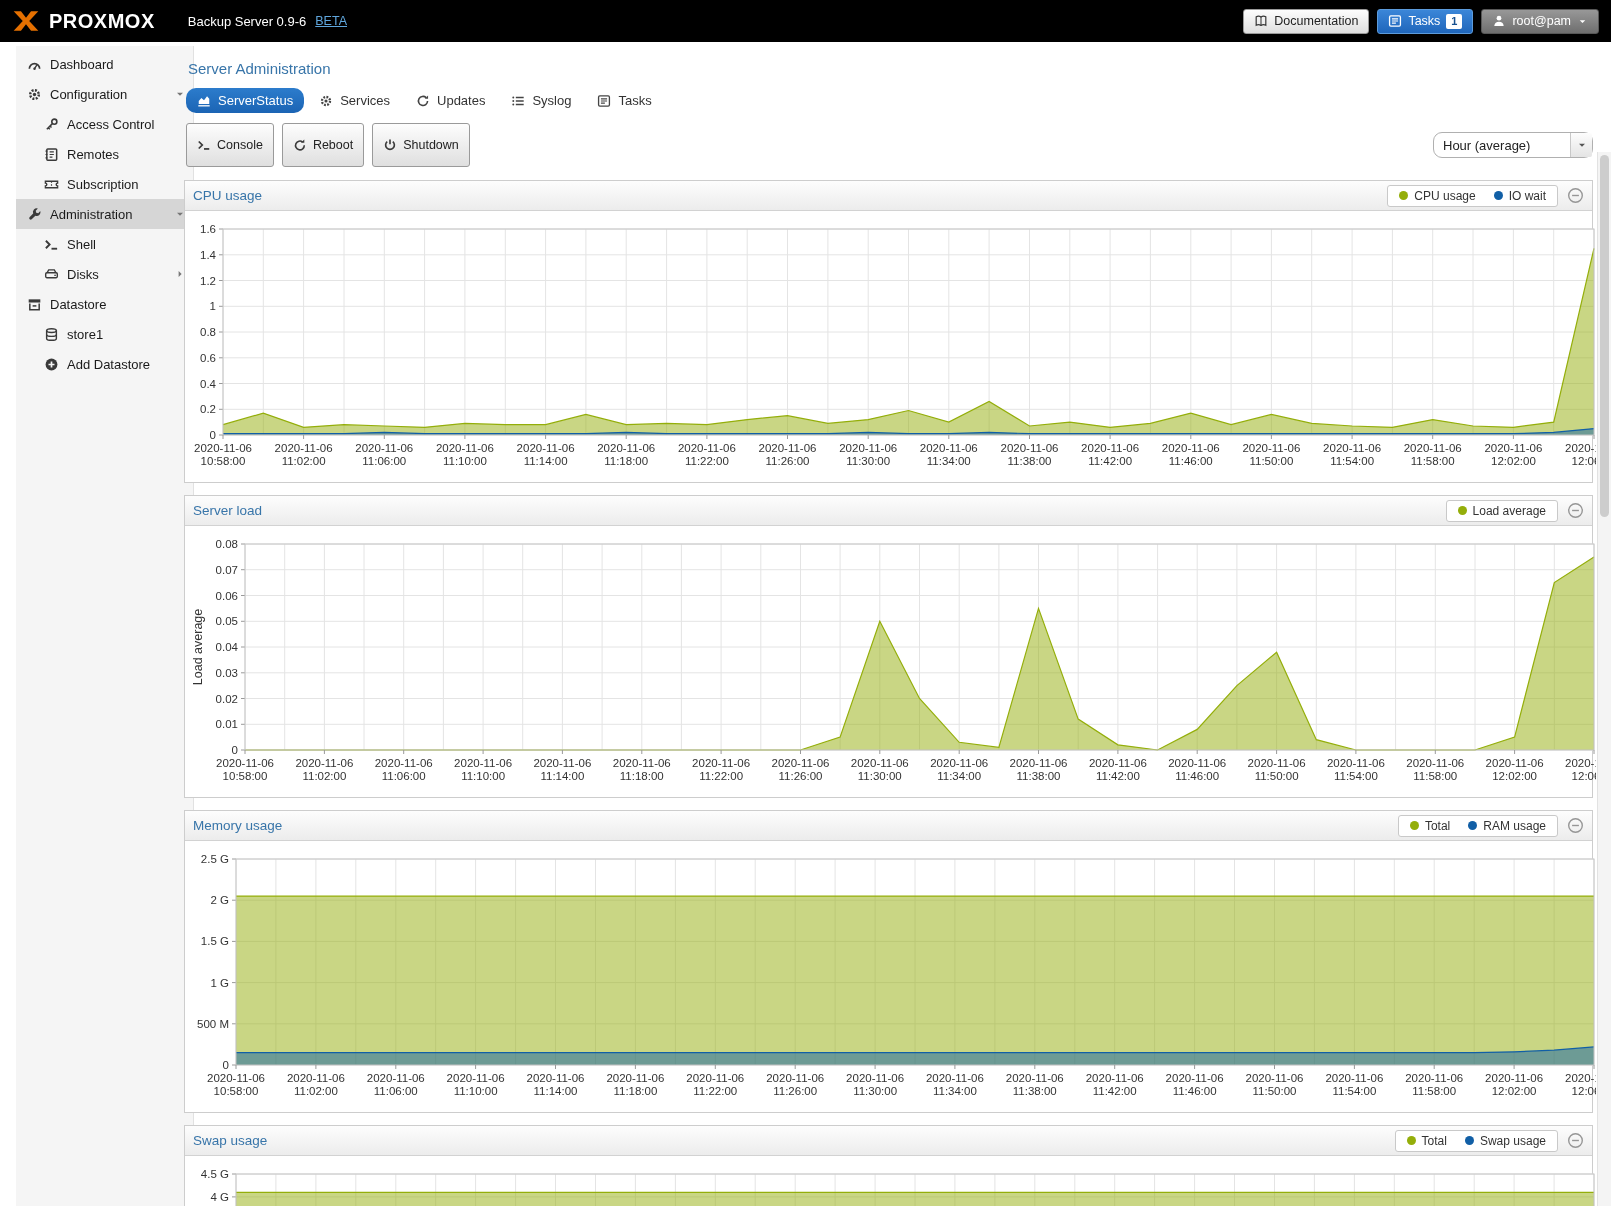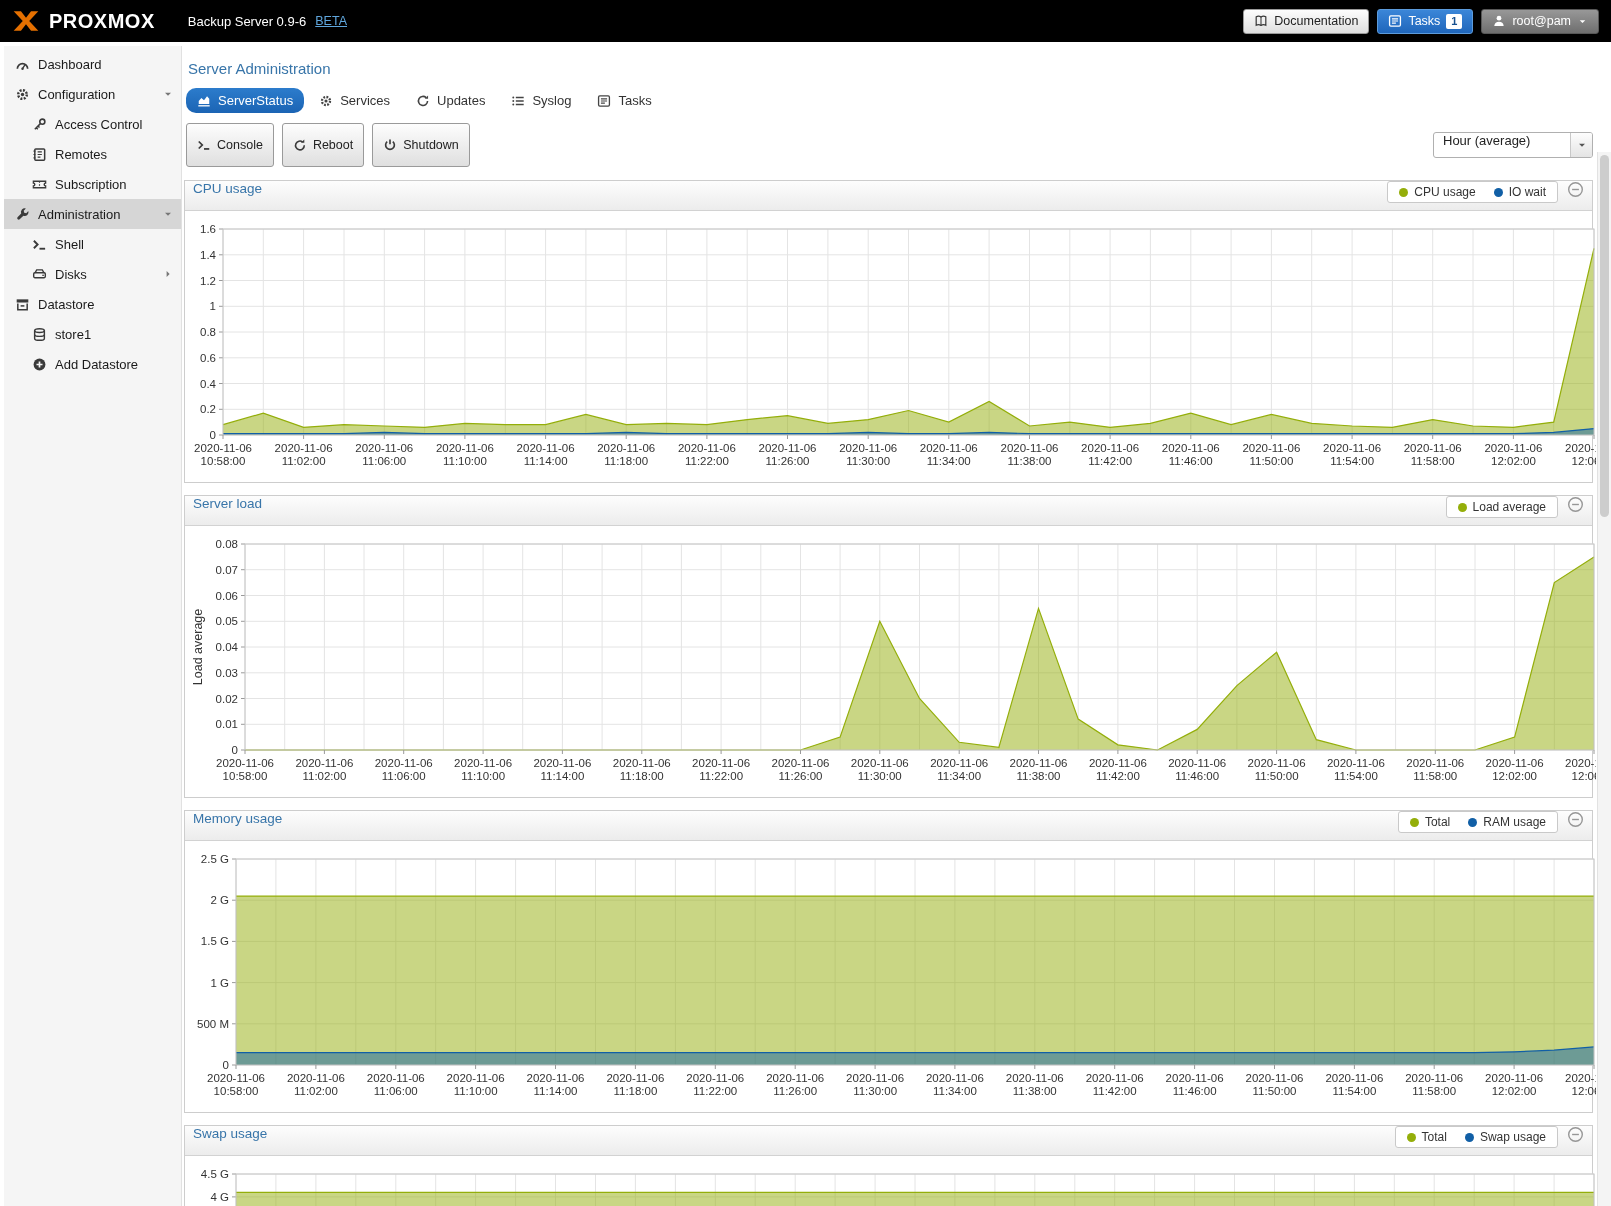--- a/index.html
+++ b/index.html
@@ -21,21 +21,21 @@
   .btn-gray{background:linear-gradient(#989898,#6e6e6e);border-color:#575757;color:#fff}
   .badge{background:#fff;color:#17508f;border-radius:2px;padding:0 5px;font-size:11px;
     font-weight:bold;line-height:15px}
 
   
   .ic{display:inline-block;width:14px;height:14px;color:#3a3a3a;flex:none}
   .ic svg{width:100%;height:100%;display:block}
   .btn-blue .ic,.btn-gray .ic{color:#fff}
 
   
-  nav#sidebar{position:absolute;top:46px;left:4px;width:178px;bottom:0;background:#f5f5f5;
+  nav#sidebar{position:absolute;top:46px;left:16px;width:178px;bottom:0;background:#f5f5f5;
     border-right:1px solid #e1e1e1;padding-top:3px}
   .sitem{display:flex;align-items:center;height:30px;cursor:pointer;color:#1a1a1a;gap:8px;
     padding-right:7px;font-size:13px}
   .sitem .ic{width:15px;height:15px}
   .sitem.l0{padding-left:11px}
   .sitem.l1{padding-left:28px}
   .sitem.sel{background:#d6d6d6}
   .sitem .caret{margin-left:auto;width:12px;height:12px;color:#777}
 
   
@@ -43,30 +43,30 @@
     padding:8px 4px 0 6px;overflow:hidden}
   h1{font-size:15px;color:#3875a9;font-weight:normal;margin:6px 0 11px 4px}
   #tabbar{display:flex;gap:4px;margin:0 0 10px 2px}
   .tab{display:inline-flex;gap:7px;align-items:center;padding:5px 11px;border-radius:10px;
     color:#333;cursor:pointer}
   .tab .ic{color:#444}
   .tab.active{background:linear-gradient(#2c7ccc,#1b64b4);color:#fff}
   .tab.active .ic{color:#fff}
   .toolbar{display:flex;align-items:center;gap:8px;margin:0 0 13px 2px}
   .toolbar .btn{height:44px}
-  .combo{margin-left:auto;width:160px;height:26px;border:1px solid #b0b0b0;border-radius:3px;
-    background:#fff;display:flex;align-items:flex-start;padding-left:9px;cursor:pointer;color:#222}
+  .combo{margin-left:auto;width:160px;height:26px;border:1px solid #b0b0b0;border-radius:9px;
+    background:#fff;display:flex;align-items:center;padding-left:9px;cursor:pointer;color:#222}
   .combo .trigger{margin-left:auto;width:22px;height:100%;border-left:1px solid #c8c8c8;
     background:linear-gradient(#fdfdfd,#e4e4e4);display:flex;align-items:center;
     justify-content:center;border-radius:0 2px 2px 0}
   .combo .trigger .ic{color:#555;width:12px;height:12px}
 
   
   .panel{border:1px solid #cdcdcd;margin-bottom:12px;background:#fff}
-  .phead{height:30px;display:flex;align-items:flex-start;padding:0 8px;
+  .phead{height:30px;display:flex;align-items:center;padding:0 8px;
     background:linear-gradient(#fdfdfd,#ececec);border-bottom:1px solid #d2d2d2}
   .ptitle{color:#3875a9;font-size:13.5px}
   .legend{margin-left:auto;display:flex;align-items:center;gap:18px;border:1px solid #c9c9c9;
     border-radius:3px;background:#fff;padding:3px 11px;font-size:12px;color:#333}
   .litem{display:inline-flex;align-items:center}
   .dot{width:9px;height:9px;border-radius:50%;display:inline-block;margin-right:6px}
   .collapse{width:17px;height:17px;color:#969696;margin-left:9px;cursor:pointer}
   .pbody{padding:6px 2px 4px 4px}
   svg text.yt,svg text.xt{font-size:11.5px;fill:#333}
   svg text.yl{font-size:12.5px;fill:#333}

